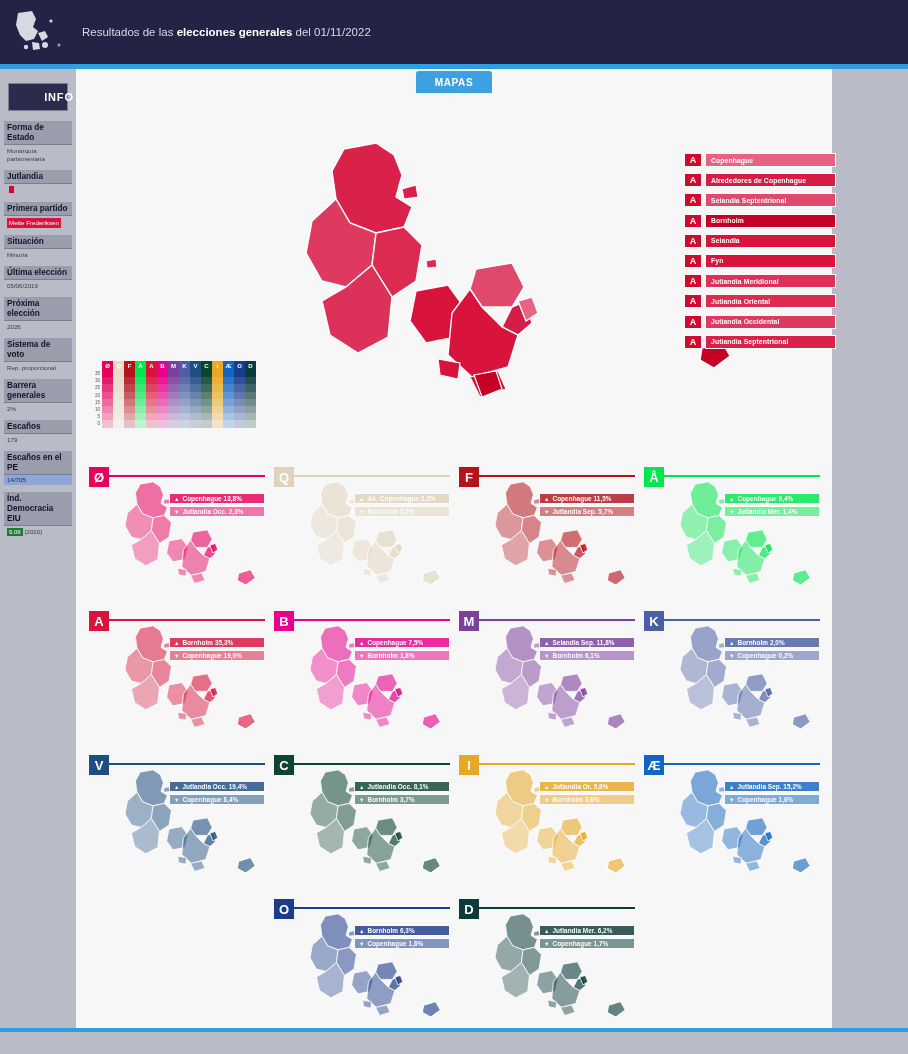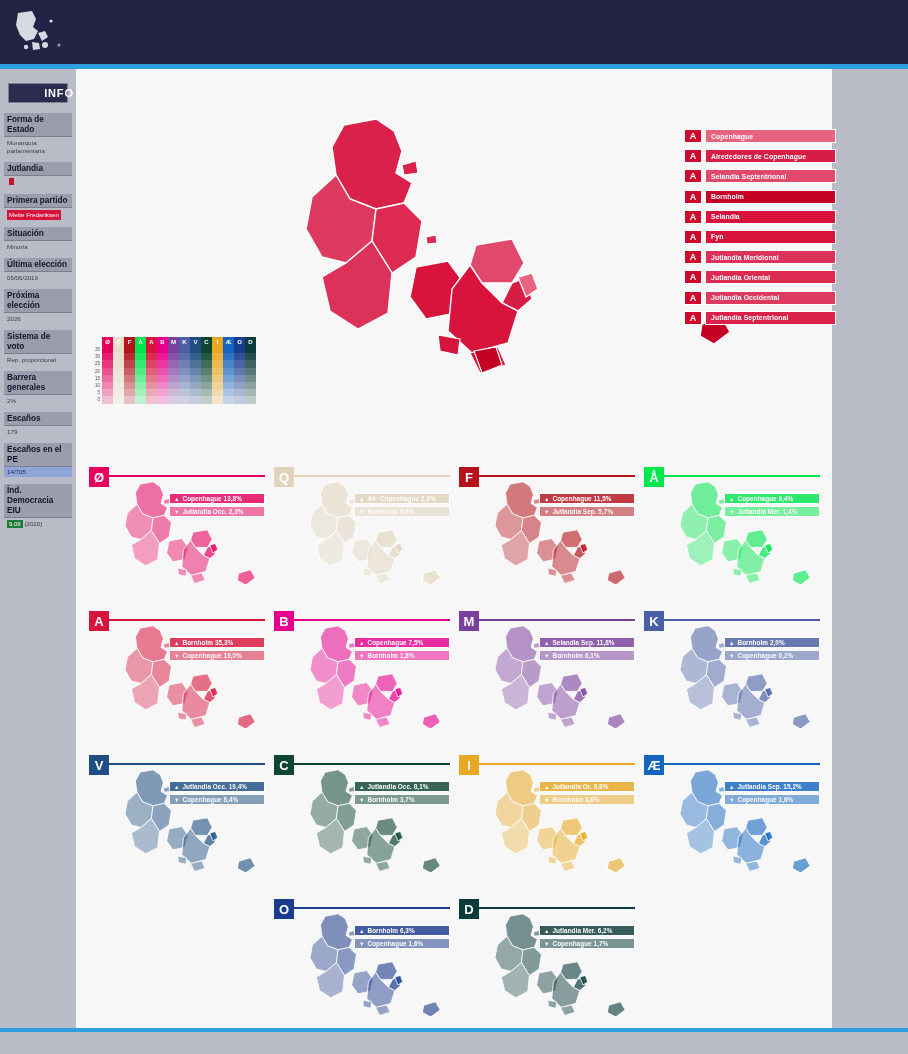--- a/index.html
+++ b/index.html
@@ -48,21 +48,21 @@
   .logo-cap { font-size: 6.5px; color: #fff; font-weight: bold; margin-top: 2px; letter-spacing: .2px; }
 
   .blue-bar { position: absolute; left: 0; top: 64px; width: 908px; height: 5px; background: #2f9ede; }
 
   
   .sidebar {
     position: absolute; left: 0; top: 69px; width: 76px; height: 959px;
     background: #b9bcc6; padding: 14px 4px 0 4px;
   }
   .info-pill {
-    width: 60px; margin: 0 auto 10px auto; height: 20px;
+    width: 60px; margin: 0 auto 10px auto; height: 28px;
     background: #2b2b4e; border: 1px solid #7d7f95; border-radius: 0;
     color: #fff; font-size: 11px; font-weight: bold; letter-spacing: .8px;
     display: flex; align-items: center; justify-content: center; padding-left: 42px;
   }
   .sb-block { margin-bottom: 7px; }
   .sb-label {
     background: #9a9dab; color: #12122a; font-size: 8.2px; font-weight: bold;
     padding: 1.5px 3px; line-height: 10px; border-bottom: 1px solid #7b7e8c;
   }
   .sb-val { font-size: 6.2px; color: #3a3a46; padding: 2px 3px 0 3px; line-height: 8px; }
@@ -153,20 +153,21 @@
         <path d="M26 24 L33 22 L36 28 L30 32 Z"></path>
         <path d="M20 33 L27 34 L28 40 L21 41 Z"></path>
         <circle cx="33" cy="36" r="3"></circle>
         <circle cx="14" cy="38" r="2.2"></circle>
         <circle cx="39" cy="12" r="1.6"></circle>
       </g>
       <circle cx="47" cy="36" r="1.5" fill="#9fa3b8"></circle>
     </svg>
   </div>
   <div class="hdr-titles">
+    <div class="hdr-sub"><span>Resultados de las </span><b>elecciones generales</b><span> del 01/11/2022</span></div>
   </div>
 </div>
 <div class="blue-bar"></div>
 
 <div class="sidebar">
   <div class="info-pill">INFO</div>
   <div id="sb-list">
       <div class="sb-block">
         <div class="sb-label">Forma de Estado</div>
         <div class="sb-val">Monarquía parlamentaria</div>
@@ -208,20 +209,23 @@
         <div class="sb-val hl-blue">14/705</div>
       </div>
       <div class="sb-block">
         <div class="sb-label">Índ. Democracia EIU</div>
         <div class="sb-val"><span class="eiu">9.09</span> (2020)</div>
       </div>
     </div>
 </div>
 
 <div class="main">
+  <div class="tabs">
+    <div class="tab">MAPAS</div>
+  </div>
 
   <div class="mapwrap">
 
     <div class="mainmap">
       <svg width="340" height="340" viewBox="0 0 340 340">
 
         <path d="M118 8 L150 2 L168 14 L176 34 L170 56 L186 66 L178 86 L150 92 L124 82 L110 58 L106 30 Z" fill="#da2149" stroke="#ffffff" stroke-width="1.4"></path>
 
         <path d="M110 58 L124 82 L150 92 L146 124 L120 146 L96 140 L80 112 L86 80 Z" fill="#de3a5f" stroke="#ffffff" stroke-width="1.4"></path>
 

